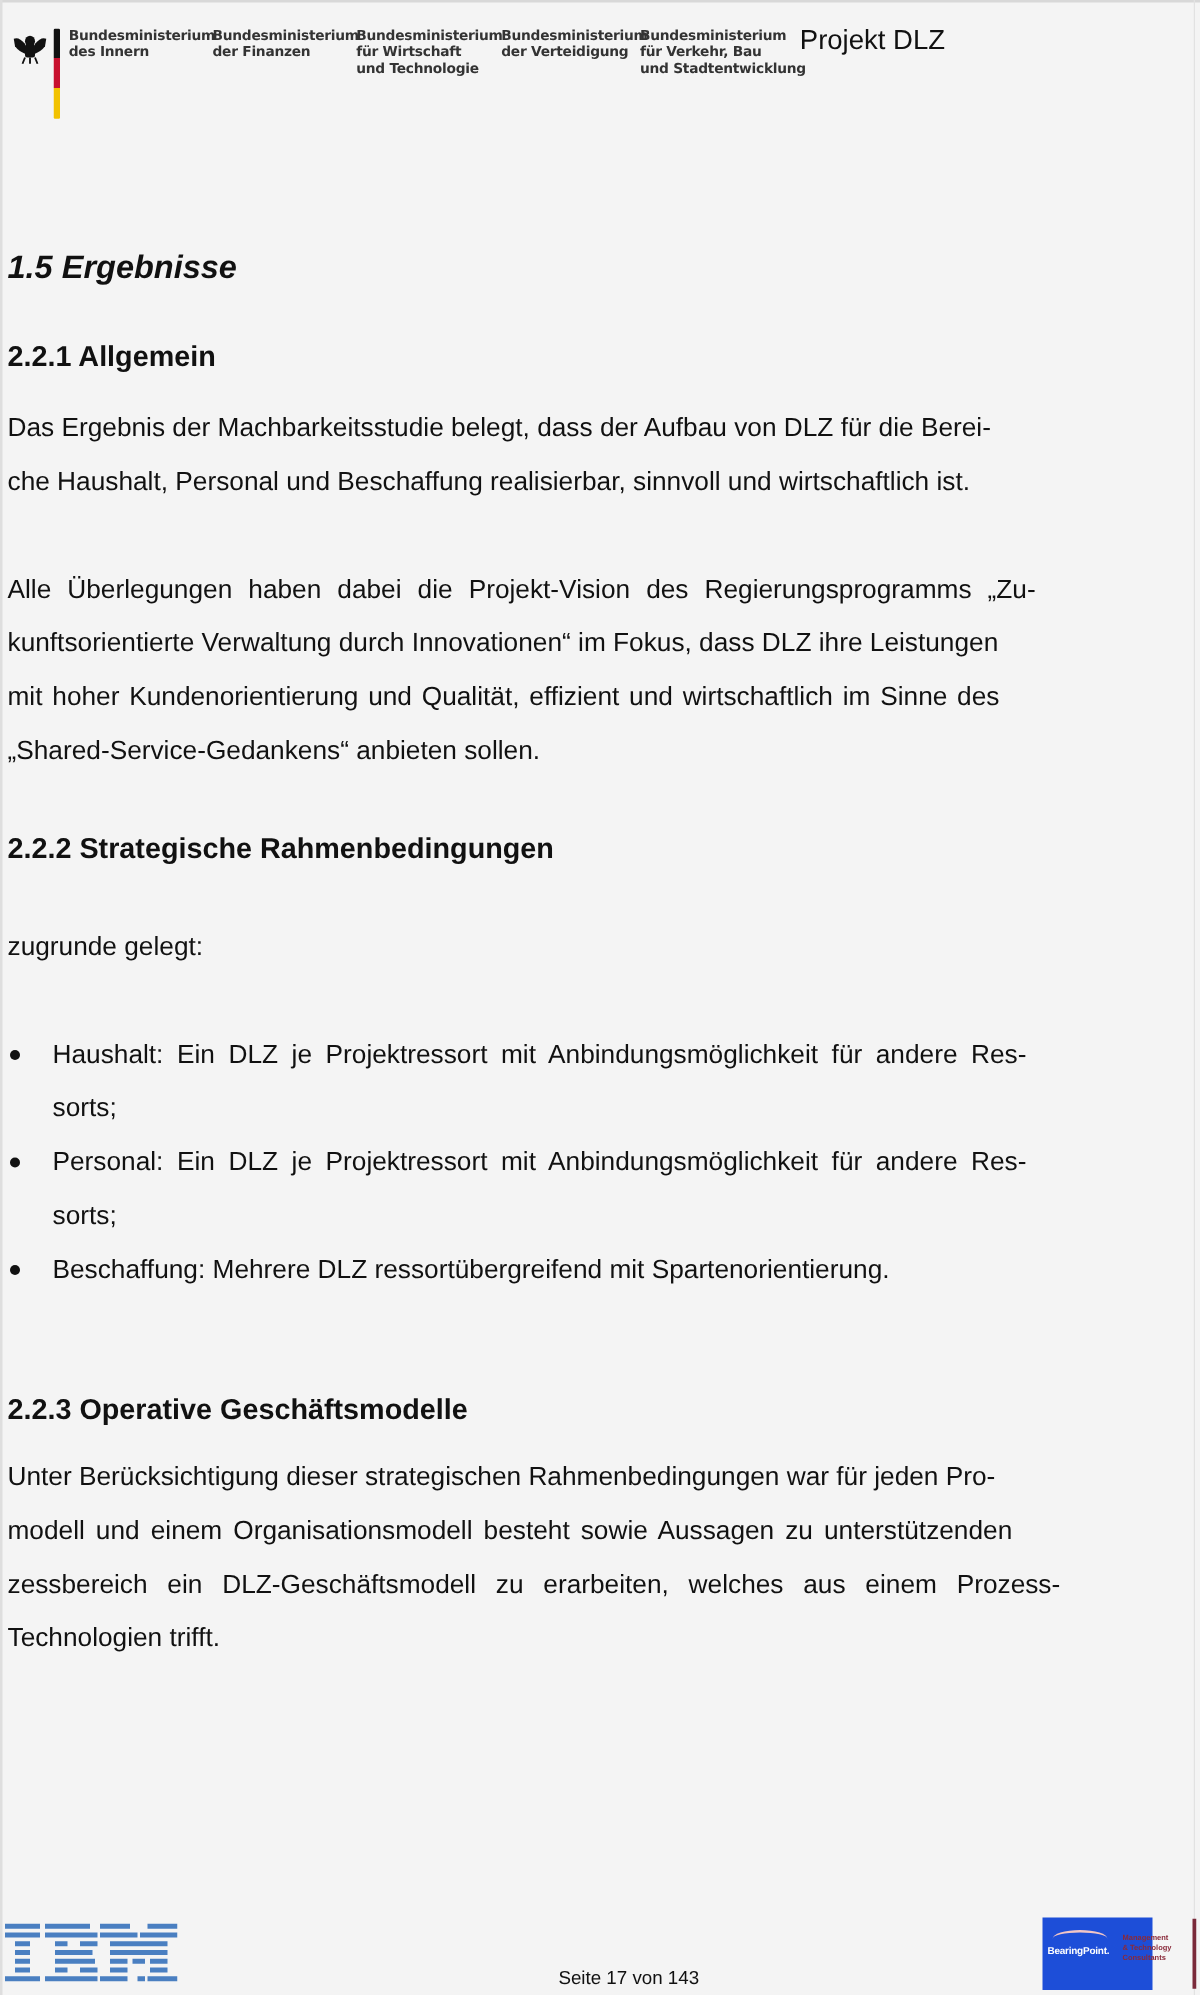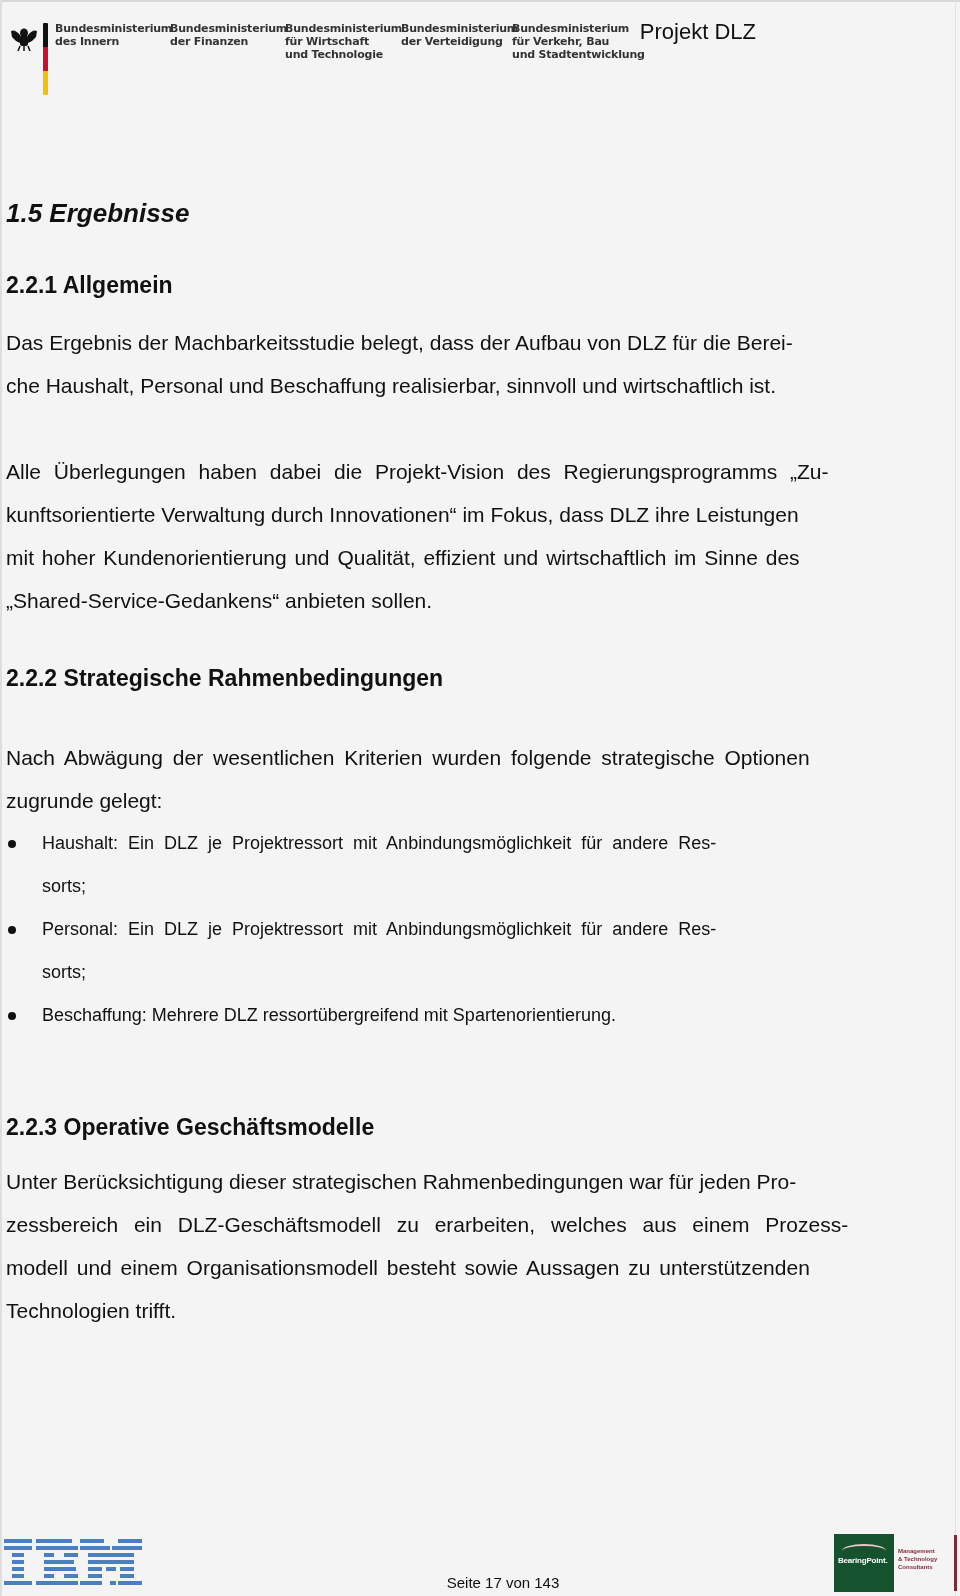--- a/index.html
+++ b/index.html
@@ -23,27 +23,27 @@
 
   
   .content { position:absolute; left:6px; top:0; width:950px; }
   h1 { position:absolute; left:0; top:198px; margin:0; font-size:26px; font-style:italic; font-weight:bold; }
   h2 { position:absolute; left:0; margin:0; font-size:23px; font-weight:bold; }
   .para { position:absolute; left:0; width:950px; margin:0; font-size:21px; line-height:43px;
     text-align:justify; }
   .para .line { display:block; white-space:nowrap; }
   .justify-line { display:flex; justify-content:space-between; }
   .bullet-list { position:absolute; left:0; top:822px; width:950px; margin:0; padding:0; list-style:none; }
-  .bullet-item { position:relative; padding-left:36px; font-size:18px; line-height:43px; }
+  .bullet-item { position:relative; padding-left:36px; font-size:21px; line-height:43px; }
   .bullet-dot { position:absolute; left:2px; top:18px; width:8px; height:8px; border-radius:50%; background:#111; }
 
   
   .ibm { position:absolute; left:4px; top:1537px; width:138px; height:52px; }
   .page-number { position:absolute; left:0; width:960px; top:1574px; text-align:center; font-size:15px; color:#111;margin-left:23px; }
-  .bp-box { position:absolute; left:834px; top:1534px; width:60px; height:58px; background:#14532d; }
+  .bp-box { position:absolute; left:834px; top:1534px; width:60px; height:58px; background:#1d4ed8;padding-left:28px; }
   .bp-text { position:absolute; left:4px; top:22px; font-size:8px; font-weight:bold; color:#fff; letter-spacing:-0.2px; }
   .bp-arc { position:absolute; left:8px; top:10px; width:44px; height:12px; border-top:2px solid #f2c6c6; border-radius:50% 50% 0 0; }
   .bp-tag { position:absolute; left:898px; top:1547px; font-size:6px; line-height:8px; color:#8a2a3a; font-weight:bold; }
   .bp-bar { position:absolute; left:954px; top:1535px; width:3px; height:56px; background:#7a2a3a; }
 </style>
 </head>
 <body>
 
 <div class="page-edge-top"></div>
 <div class="page-edge-left"></div>
@@ -95,21 +95,20 @@
   </div>
   <div class="para" style="top:450px">
     <span class="line" style="word-spacing:7px">Alle Überlegungen haben dabei die Projekt-Vision des Regierungsprogramms „Zu-</span>
     <span class="line">kunftsorientierte Verwaltung durch Innovationen“ im Fokus, dass DLZ ihre Leistungen</span>
     <span class="line" style="word-spacing:2px">mit hoher Kundenorientierung und Qualität, effizient und wirtschaftlich im Sinne des</span>
     <span class="line">„Shared-Service-Gedankens“ anbieten sollen.</span>
   </div>
 
   <h2 style="top:665px">2.2.2  Strategische Rahmenbedingungen</h2>
   <div class="para" style="top:736px">
-    <span class="line" style="word-spacing:4px">Nach Abwägung der wesentlichen Kriterien wurden folgende strategische Optionen</span>
     <span class="line">zugrunde gelegt:</span>
   </div>
   <ul class="bullet-list">
     <li class="bullet-item">
       <span class="bullet-dot"></span>
       <span class="line" style="display:block; word-spacing:5px; white-space:nowrap">Haushalt: Ein DLZ je Projektressort mit Anbindungsmöglichkeit für andere Res-</span>
       <span class="line" style="display:block">sorts;</span>
     </li>
     <li class="bullet-item">
       <span class="bullet-dot"></span>
@@ -118,22 +117,22 @@
     </li>
     <li class="bullet-item">
       <span class="bullet-dot"></span>
       <span class="line" style="display:block; white-space:nowrap">Beschaffung: Mehrere DLZ ressortübergreifend mit Spartenorientierung.</span>
     </li>
   </ul>
 
   <h2 style="top:1114px">2.2.3  Operative Geschäftsmodelle</h2>
   <div class="para" style="top:1160px">
     <span class="line">Unter Berücksichtigung dieser strategischen Rahmenbedingungen war für jeden Pro-</span>
+    <span class="line" style="word-spacing:3px">modell und einem Organisationsmodell besteht sowie Aussagen zu unterstützenden</span>
     <span class="line" style="word-spacing:10px">zessbereich ein DLZ-Geschäftsmodell zu erarbeiten, welches aus einem Prozess-</span>
-    <span class="line" style="word-spacing:3px">modell und einem Organisationsmodell besteht sowie Aussagen zu unterstützenden</span>
     <span class="line">Technologien trifft.</span>
   </div>
 </div>
 
 <svg class="ibm" viewBox="0 0 138 52">
   <g fill="#4a7fc1">
 
     <rect x="0" y="2" width="28" height="4"></rect>
       <rect x="32" y="2" width="36" height="4"></rect>
       <rect x="76" y="2" width="24" height="4"></rect>

